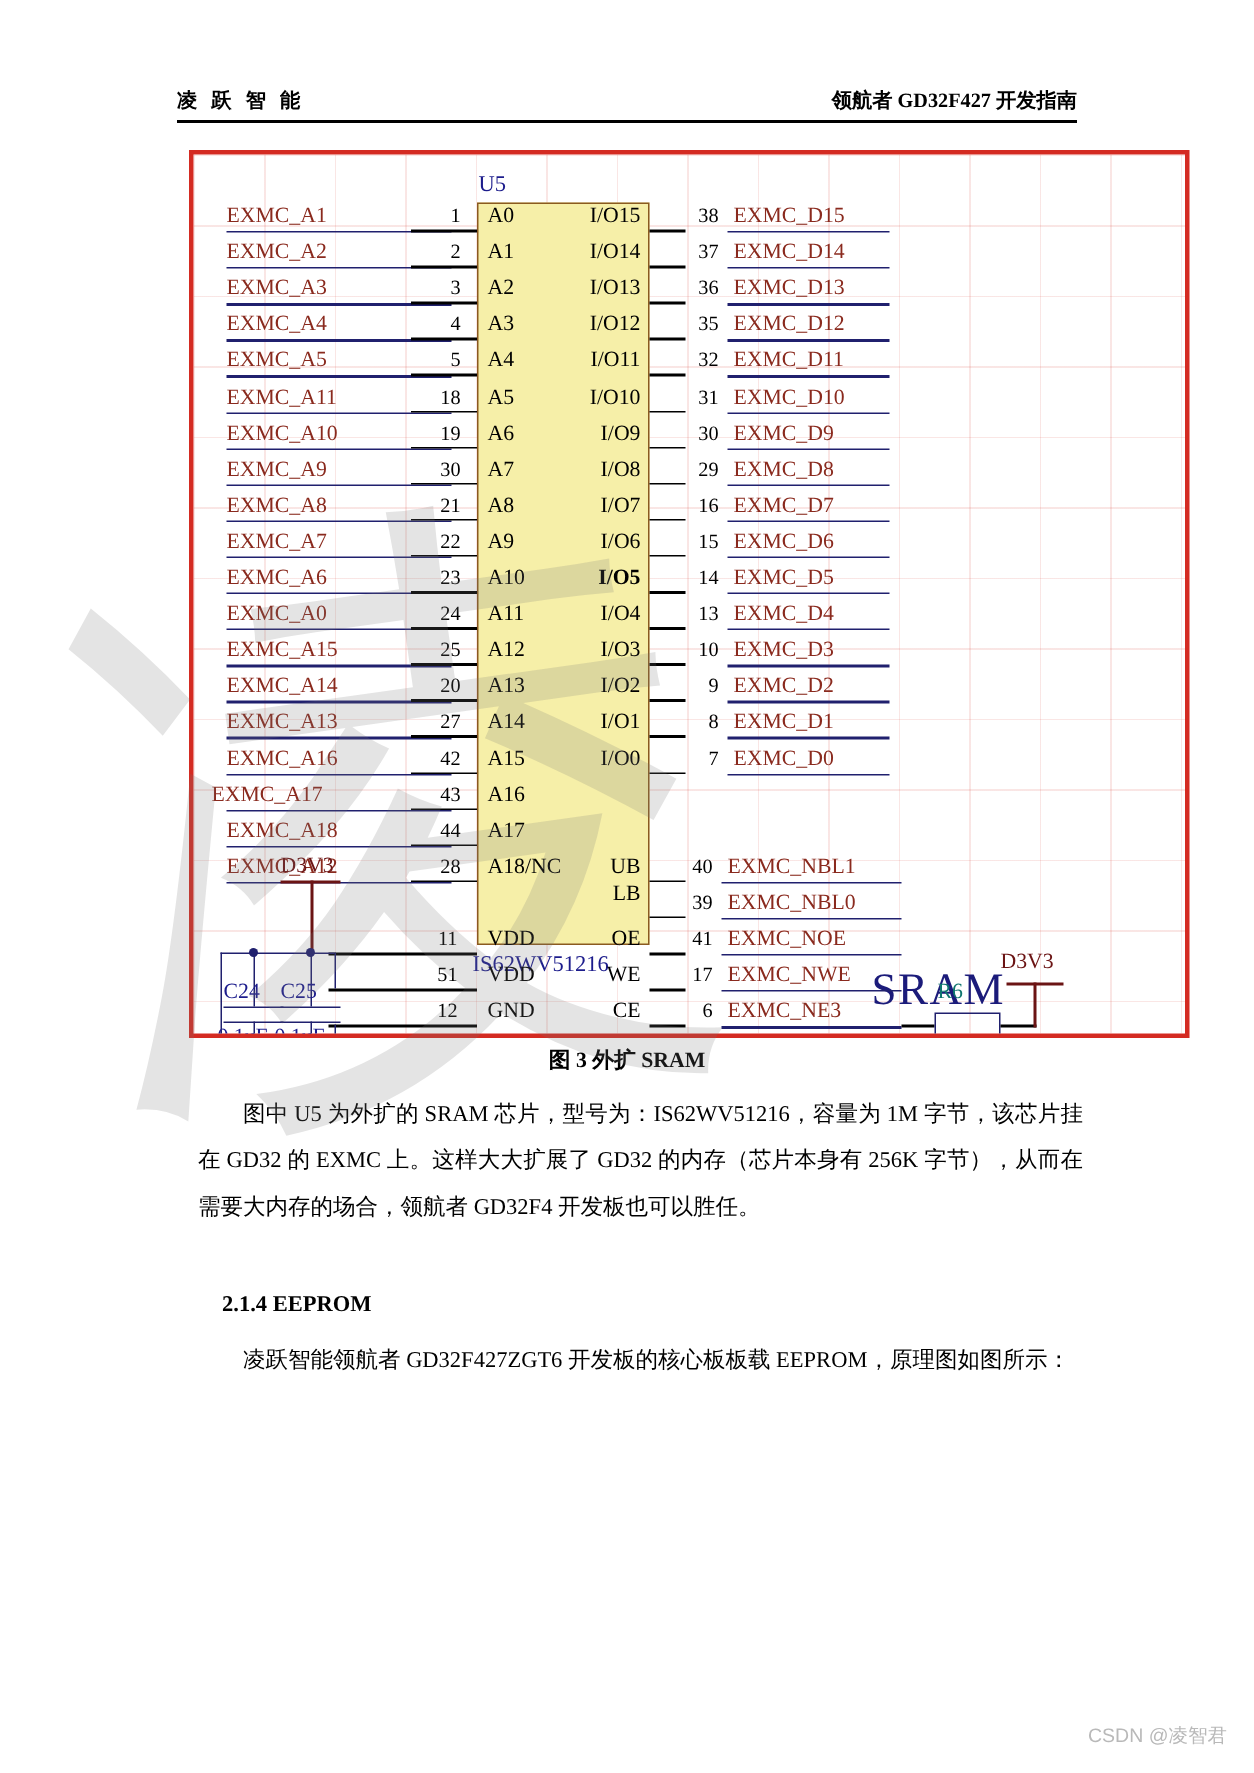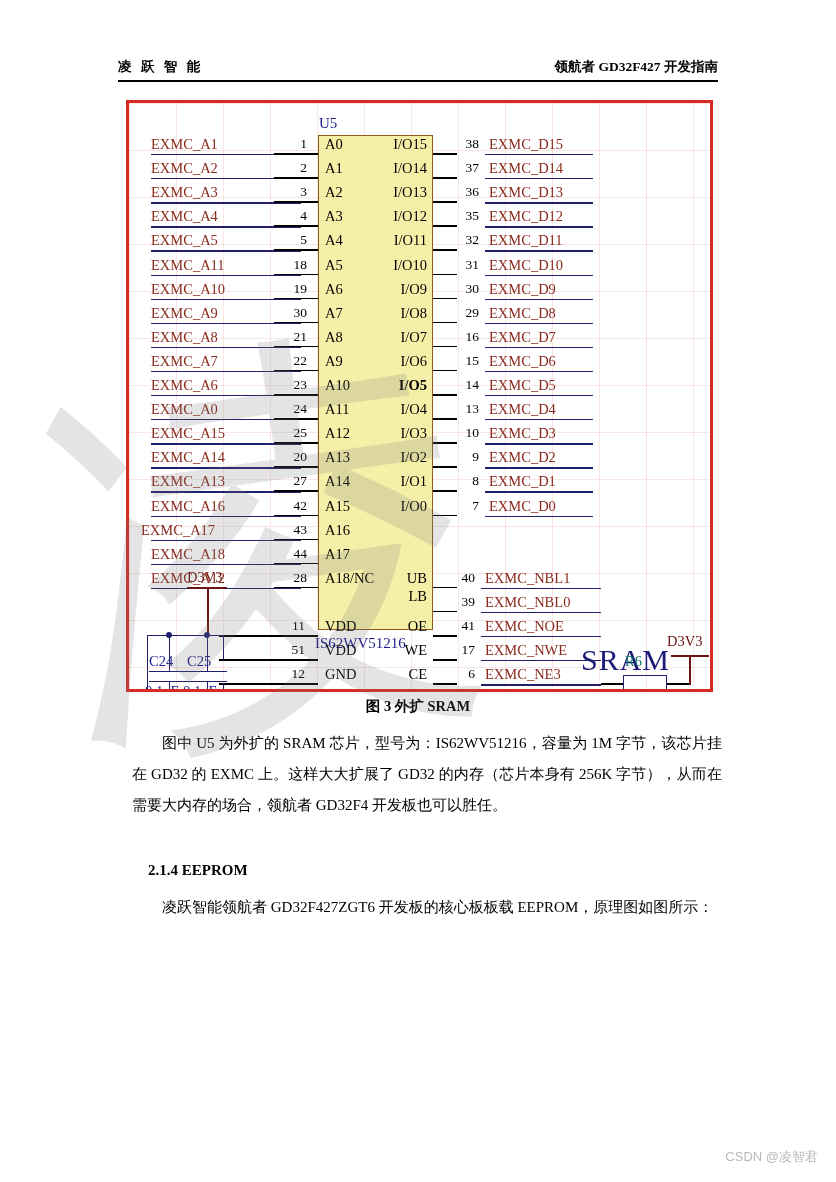--- a/index.html
+++ b/index.html
@@ -19,21 +19,21 @@
   #page-header .hdr-right{
     position:absolute;right:0;top:0;font-size:13.5px;font-weight:bold;color:#000;
     white-space:nowrap;
   }
   #page-header .hdr-rule{
     position:absolute;left:0;top:22px;width:600px;height:2px;background:#000;
   }
 
   
   #schematic{
-    position:absolute;left:126px;top:100px;width:587px;height:592px;
+    position:absolute;left:126px;top:100px;width:667px;height:592px;
     background:#ffffff;
     border:3px solid #d42b22;
     box-sizing:border-box;
     overflow:hidden;
   }
   #sch-grid{
     position:absolute;inset:0;
     background-image:
       repeating-linear-gradient(to right,rgba(214,60,50,.13) 0 1px,transparent 1px 47px),
       repeating-linear-gradient(to bottom,rgba(214,60,50,.13) 0 1px,transparent 1px 47px);

